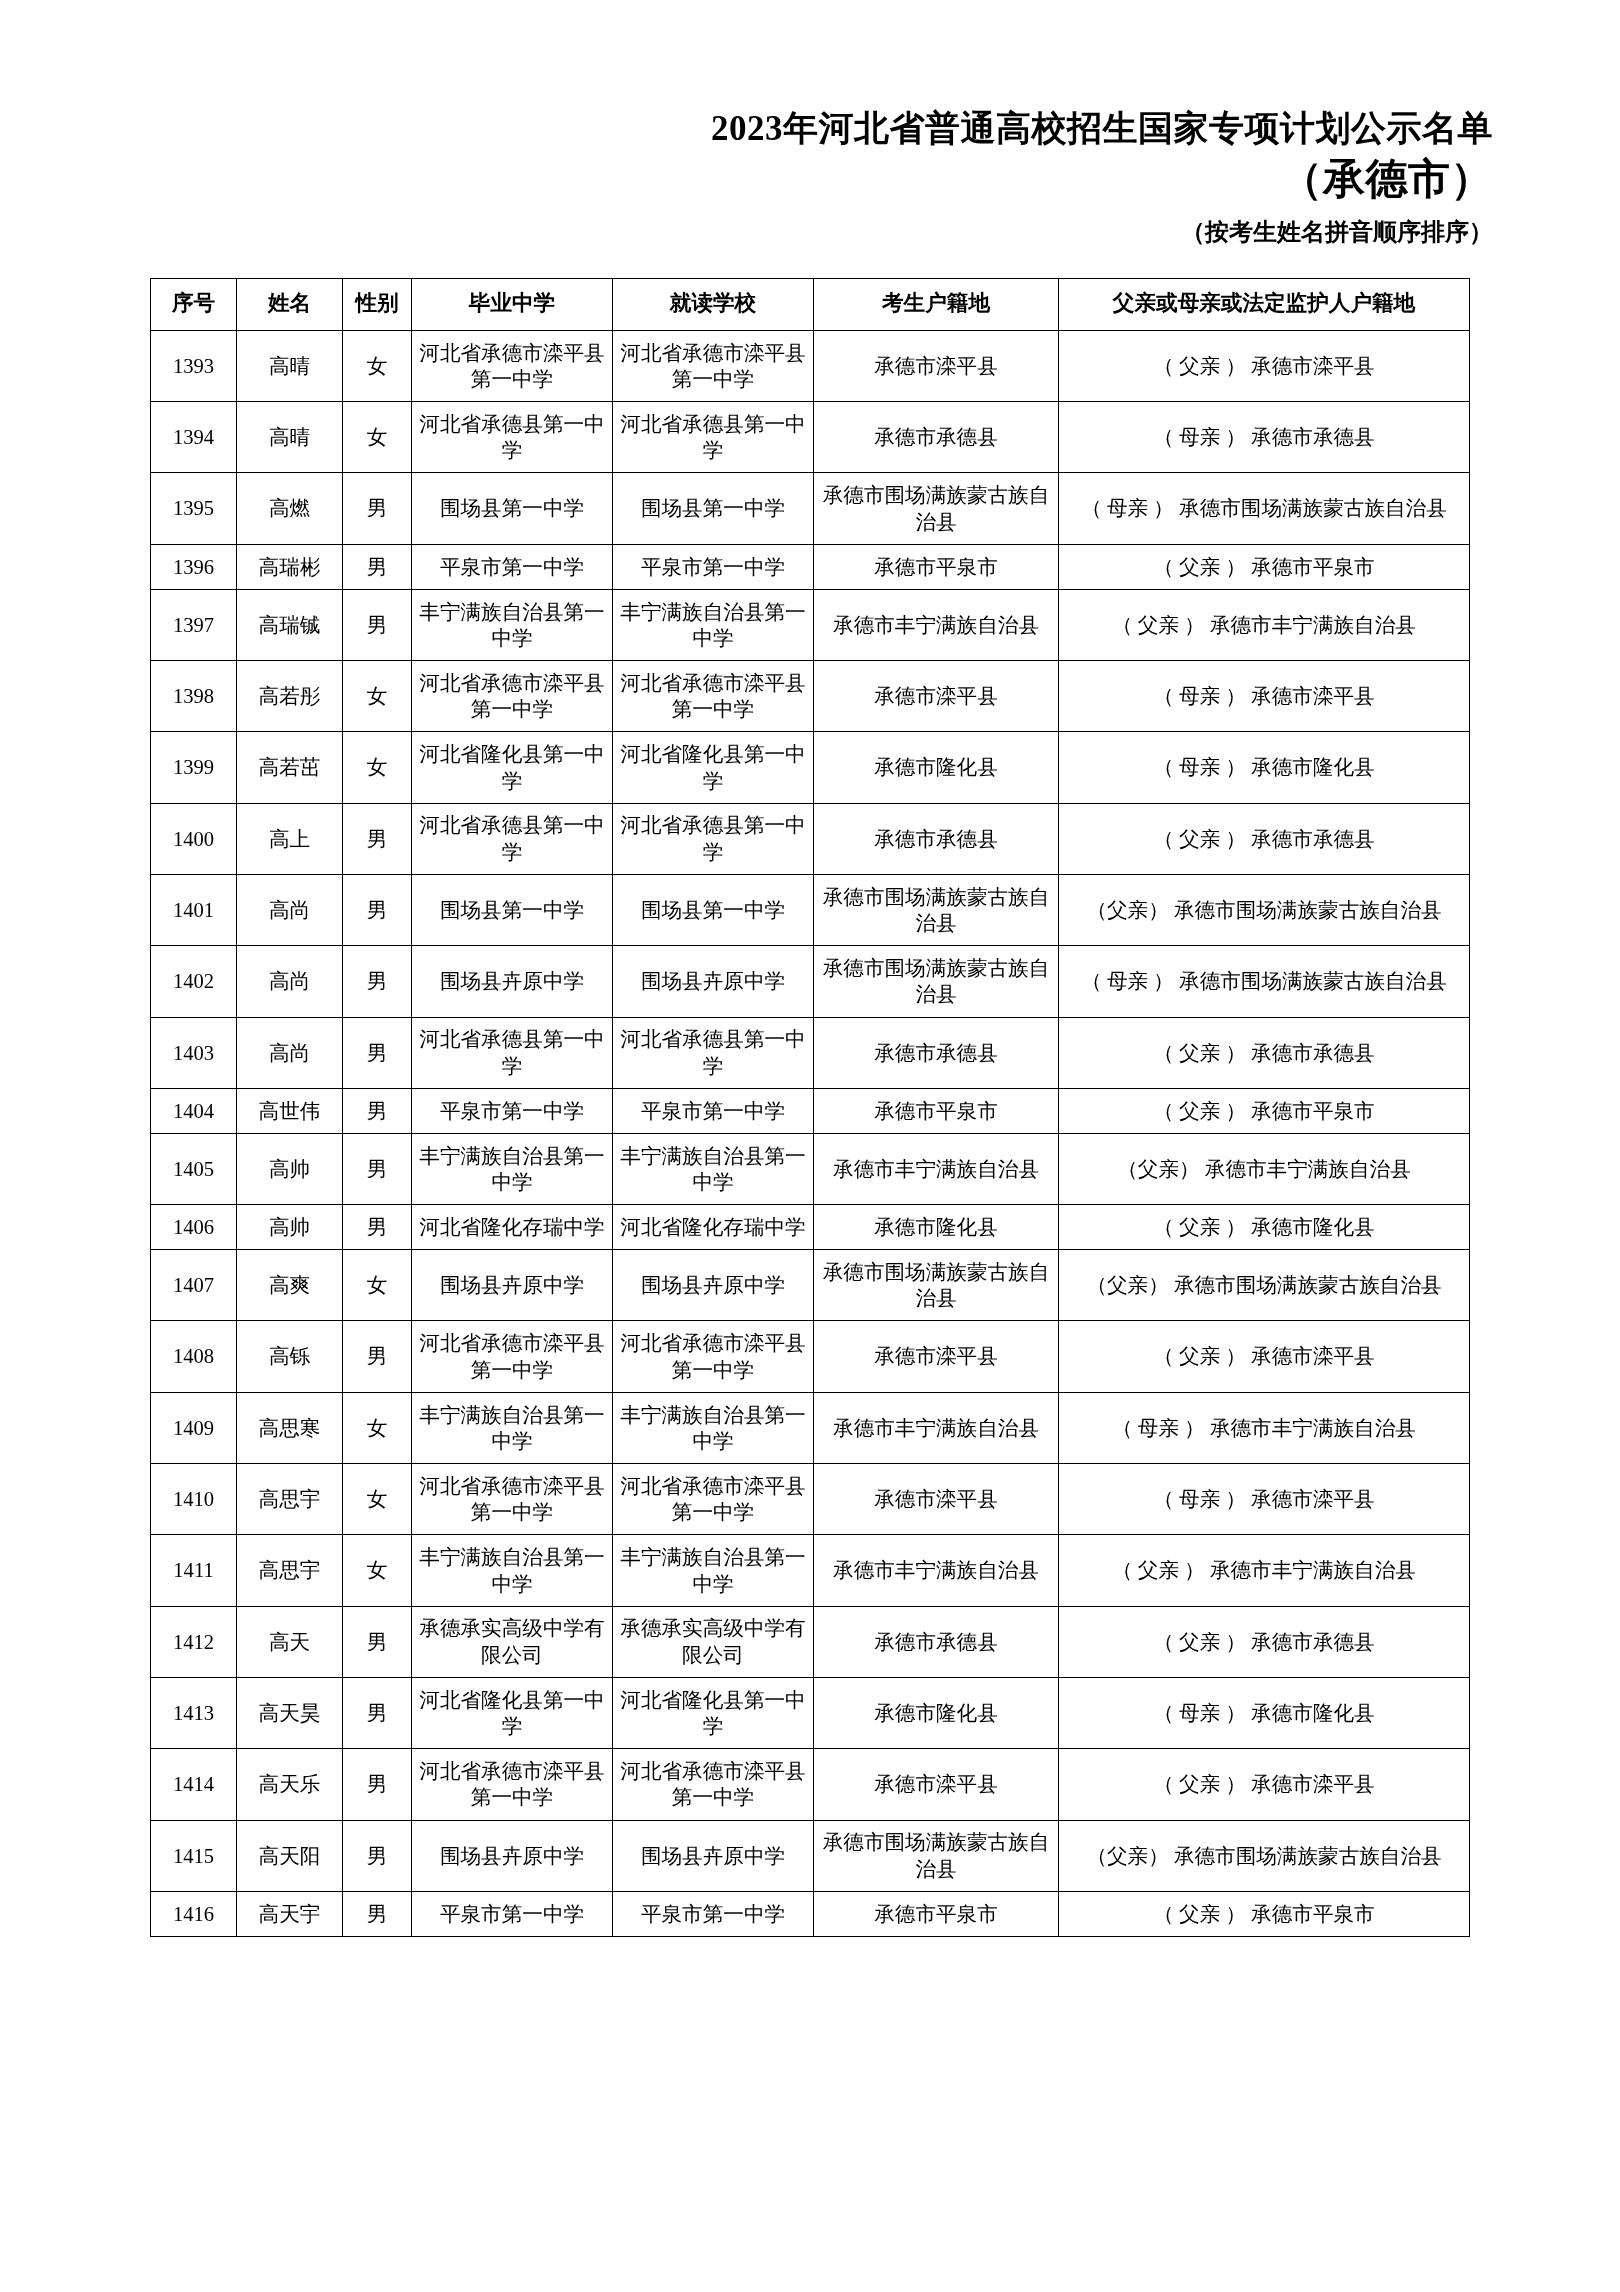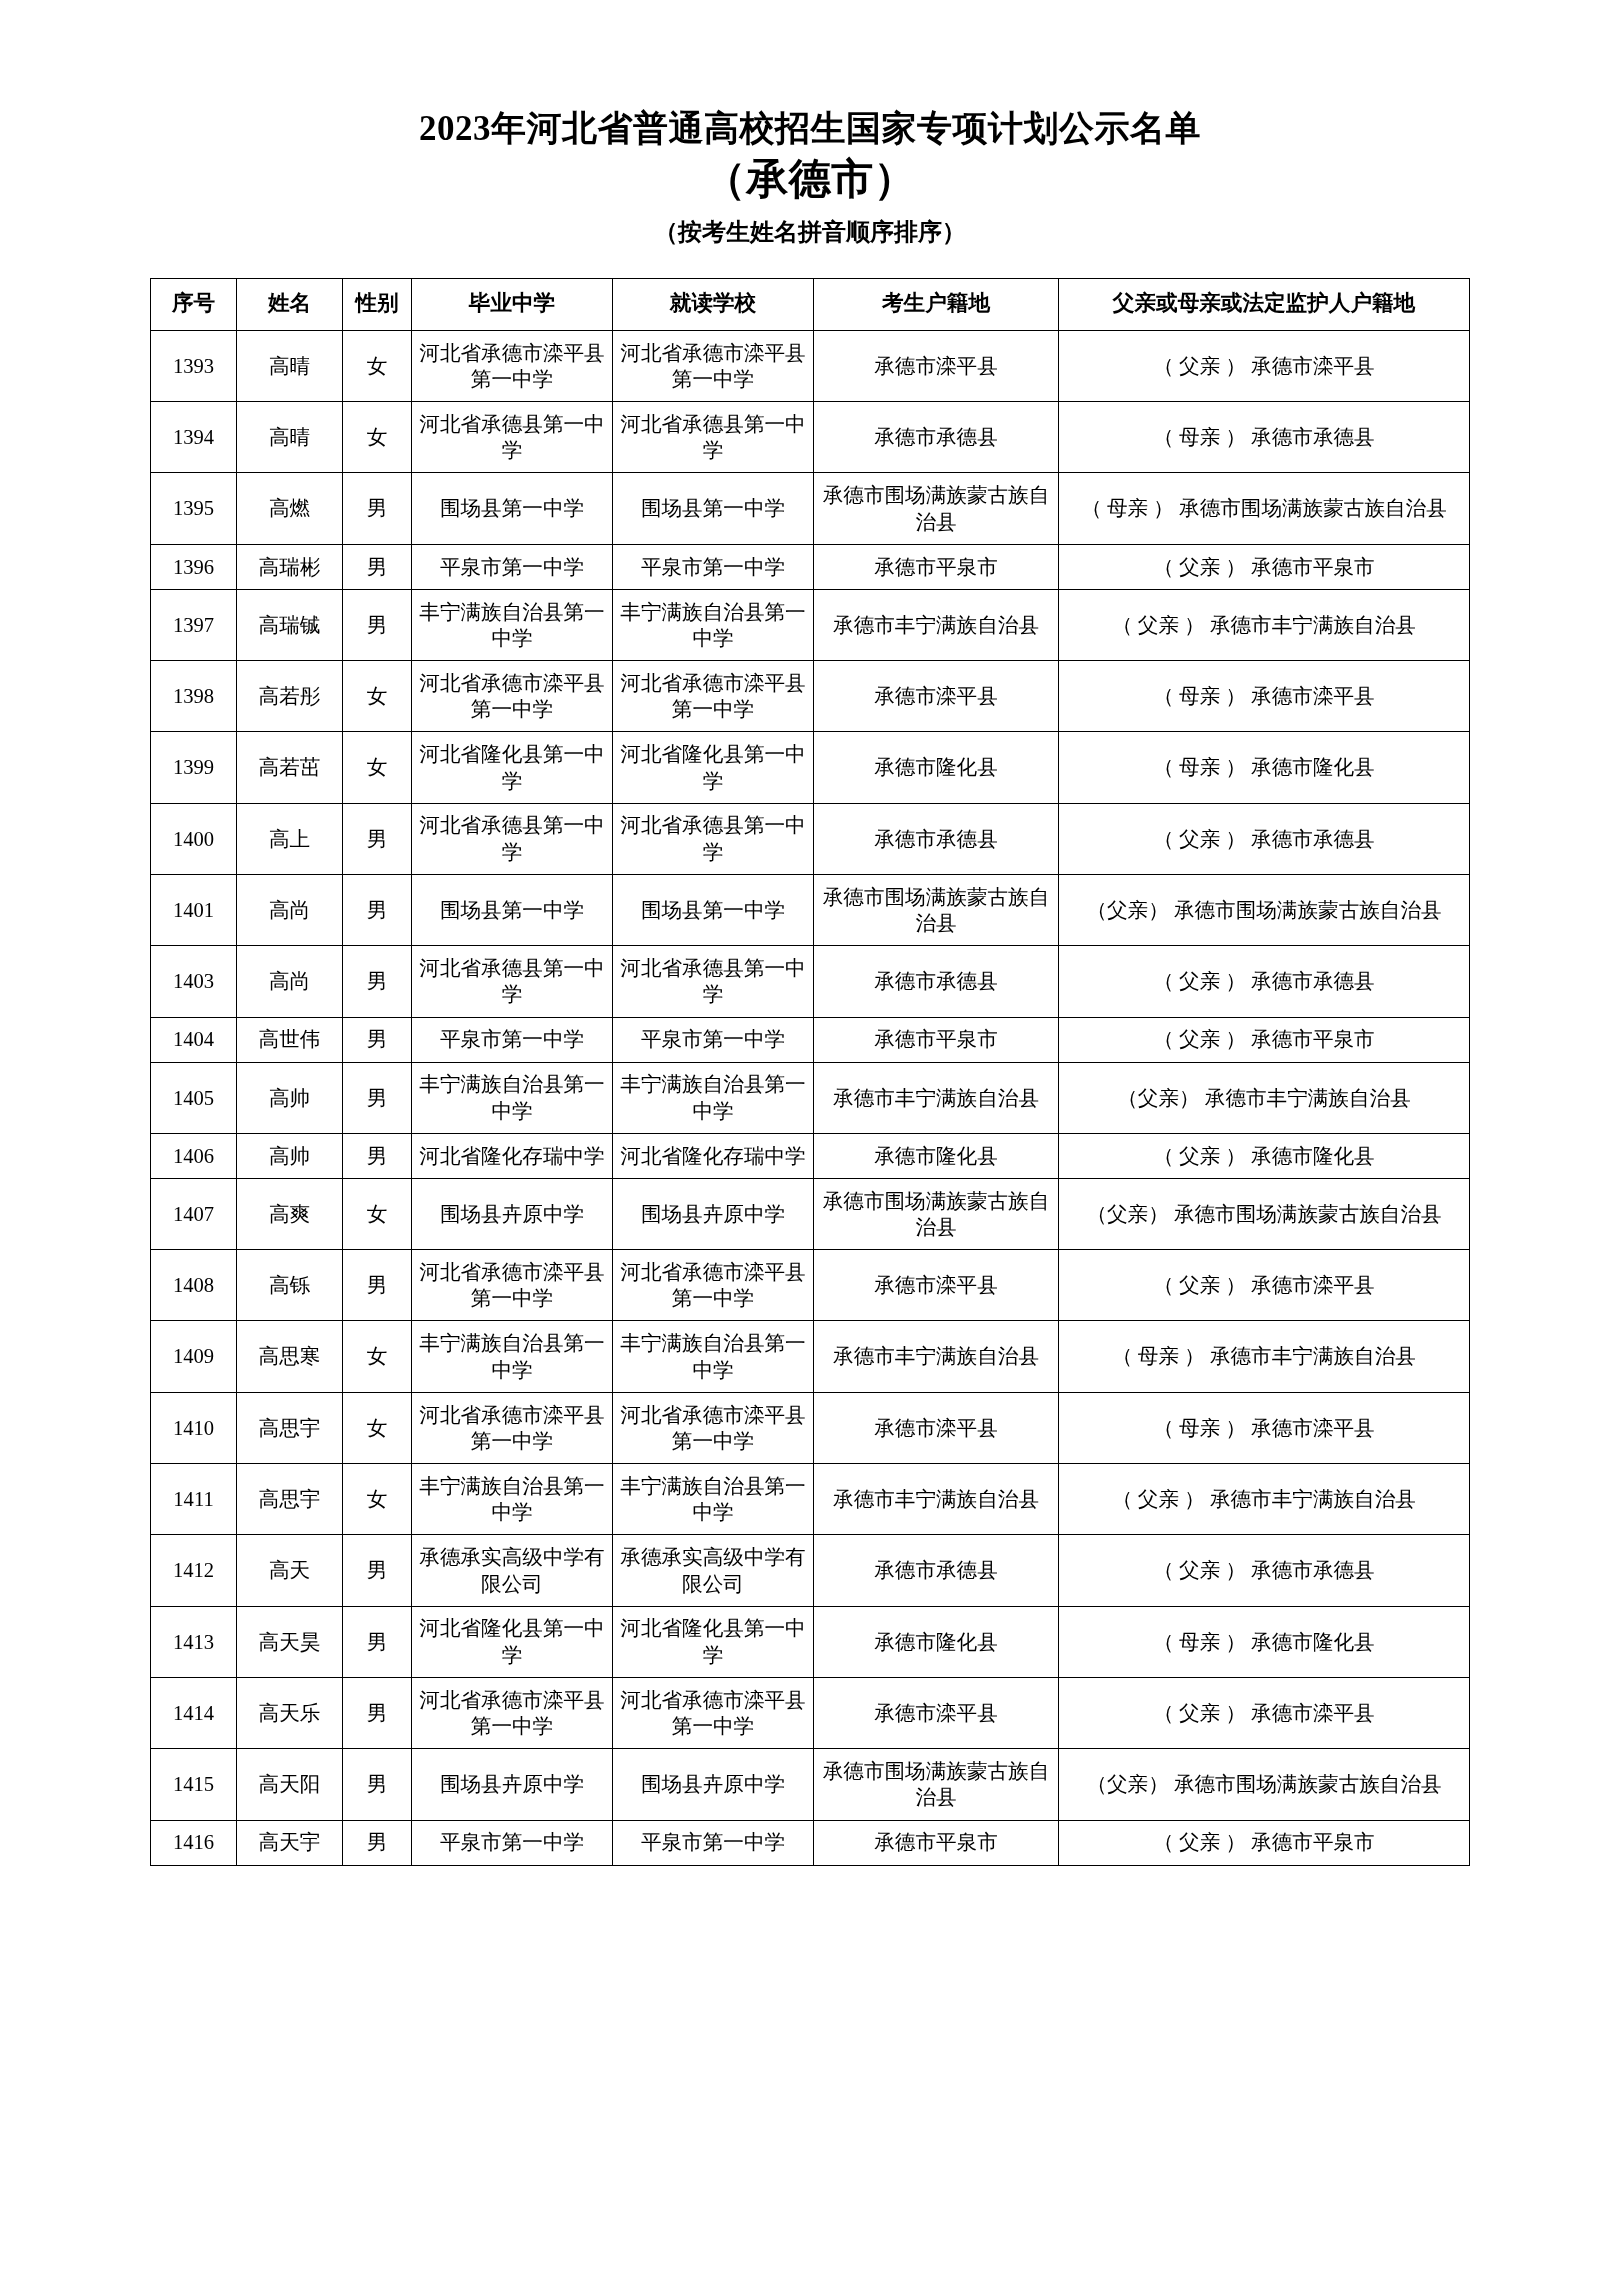--- a/index.html
+++ b/index.html
@@ -12,21 +12,21 @@
     font-family: "Liberation Serif", "DejaVu Serif", serif;
     color: #000000;
   }
   .page {
     width: 1620px;
     min-height: 2293px;
     box-sizing: border-box;
     padding: 106px 127px 39px 127px;
   }
   .title-block {
-    text-align: center;
+    text-align: right;
   }
   .doc-title {
     font-size: 35px;
     font-weight: bold;
     line-height: 1.32;
     letter-spacing: 0.5px;
   }
   .doc-subtitle {
     font-size: 42px;
     font-weight: bold;
@@ -177,20 +177,29 @@
         <tr>
           <td class="cell-multiline">1401</td>
           <td class="cell-multiline">高尚</td>
           <td class="cell-multiline">男</td>
           <td class="cell-multiline">围场县第一中学</td>
           <td class="cell-multiline">围场县第一中学</td>
           <td class="cell-multiline">承德市围场满族蒙古族自治县</td>
           <td class="cell-multiline">（父亲） 承德市围场满族蒙古族自治县</td>
         </tr>
         <tr>
+          <td class="cell-multiline">1402</td>
+          <td class="cell-multiline">高尚</td>
+          <td class="cell-multiline">男</td>
+          <td class="cell-multiline">围场县卉原中学</td>
+          <td class="cell-multiline">围场县卉原中学</td>
+          <td class="cell-multiline">承德市围场满族蒙古族自治县</td>
+          <td class="cell-multiline">（ 母亲 ） 承德市围场满族蒙古族自治县</td>
+        </tr>
+        <tr>
           <td class="cell-multiline">1403</td>
           <td class="cell-multiline">高尚</td>
           <td class="cell-multiline">男</td>
           <td class="cell-multiline">河北省承德县第一中学</td>
           <td class="cell-multiline">河北省承德县第一中学</td>
           <td class="cell-multiline">承德市承德县</td>
           <td class="cell-multiline">（ 父亲 ） 承德市承德县</td>
         </tr>
         <tr>
           <td class="cell-multiline">1404</td>

